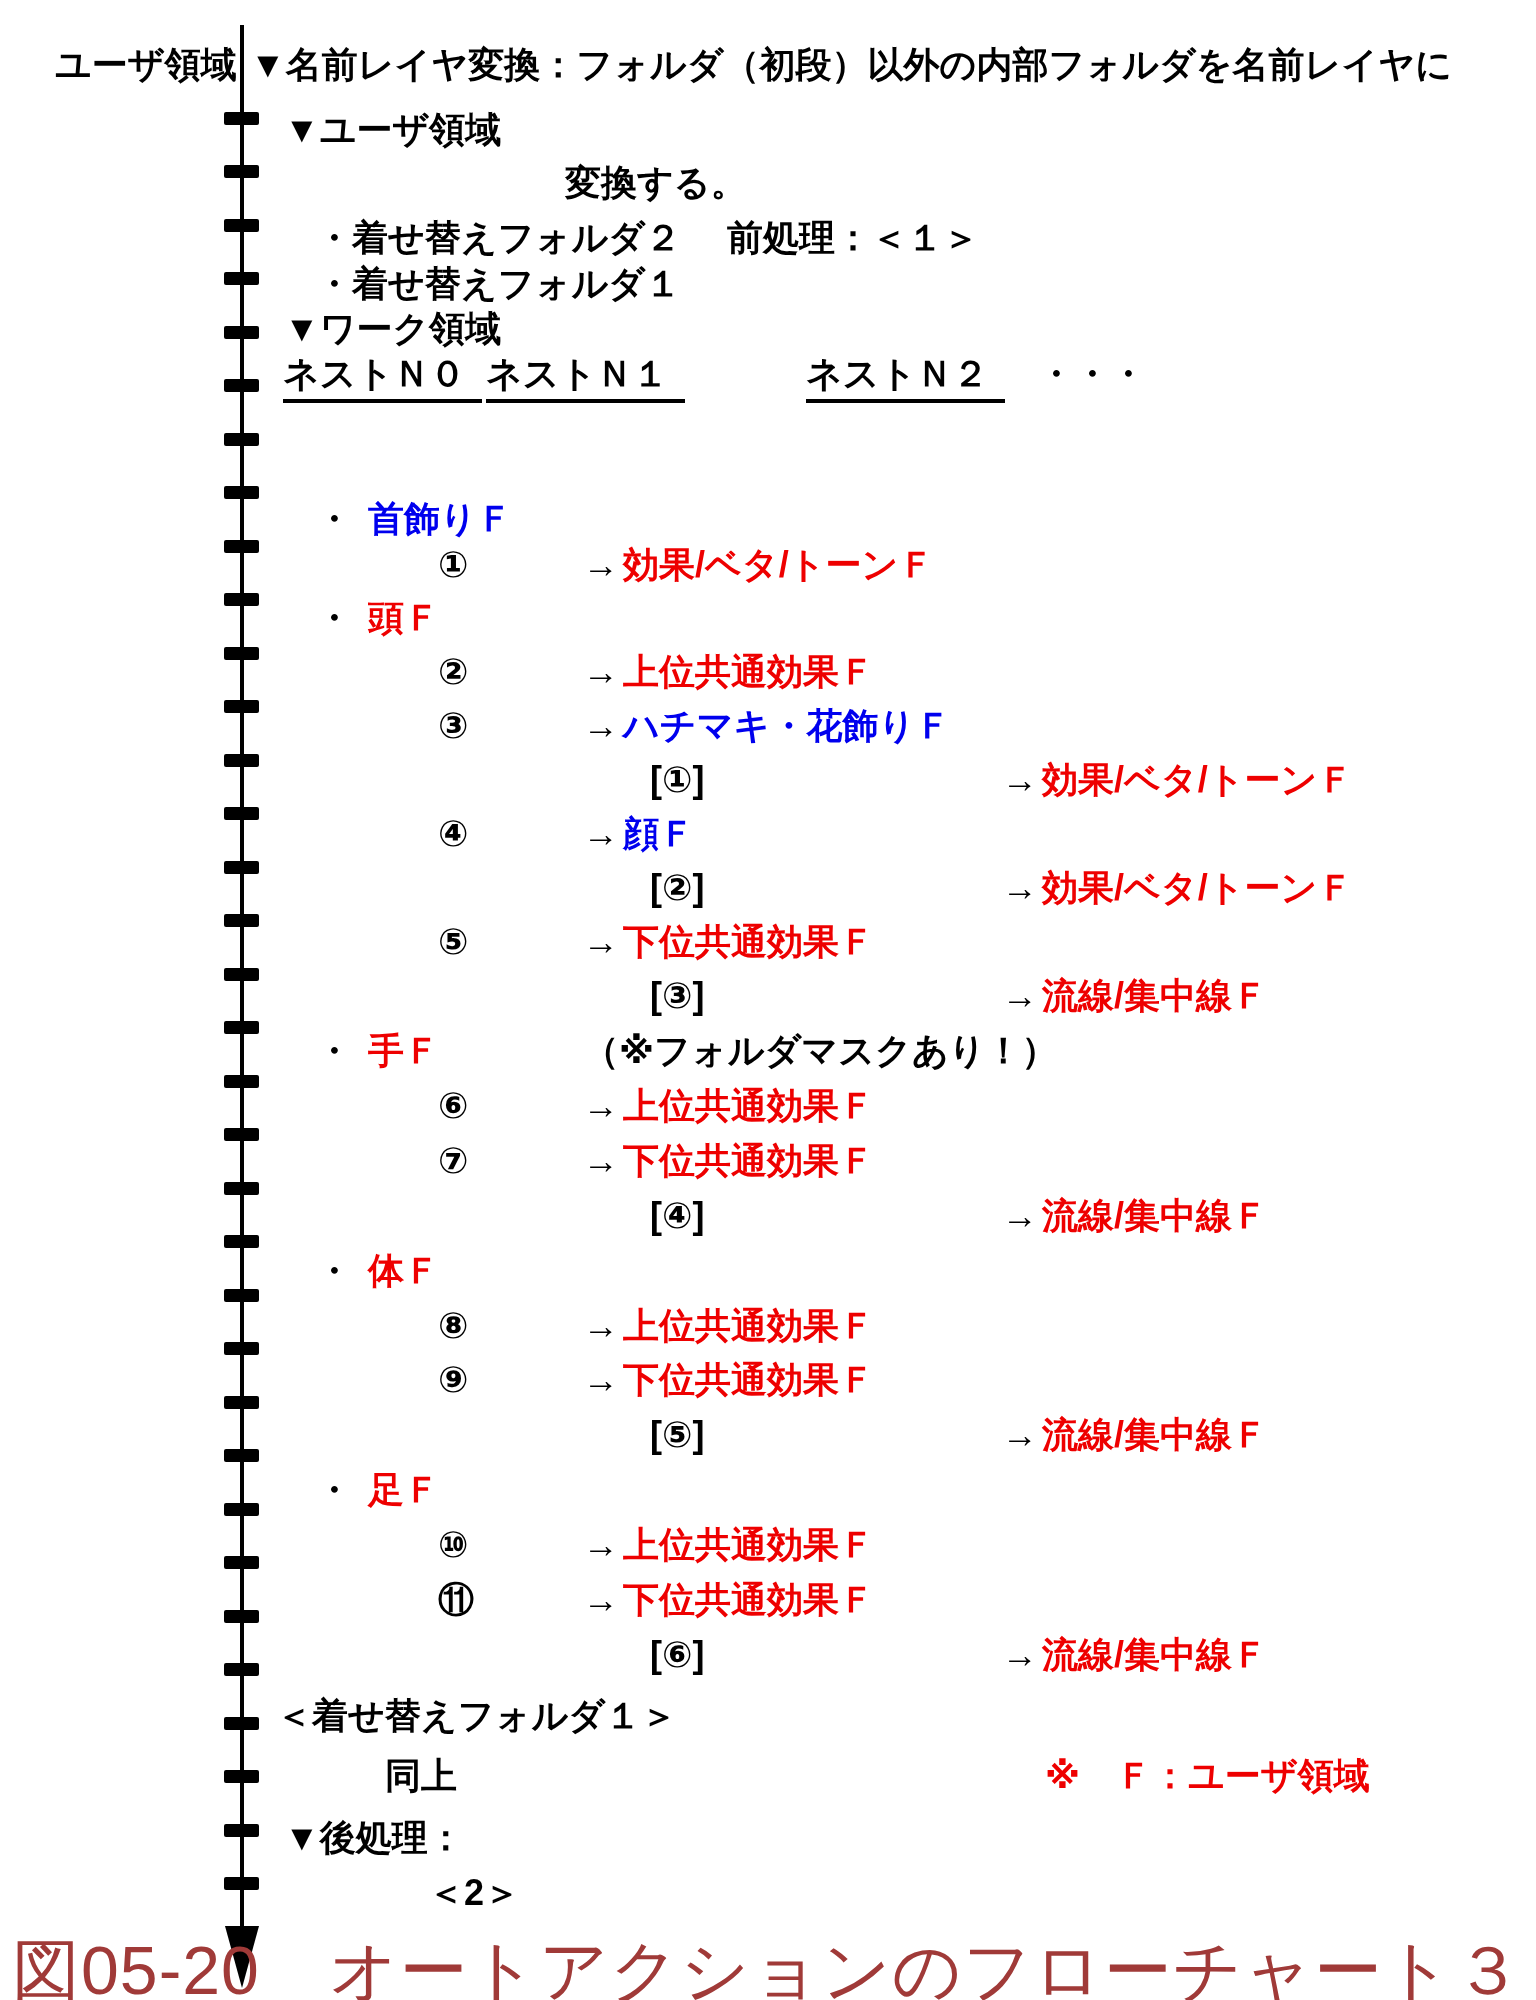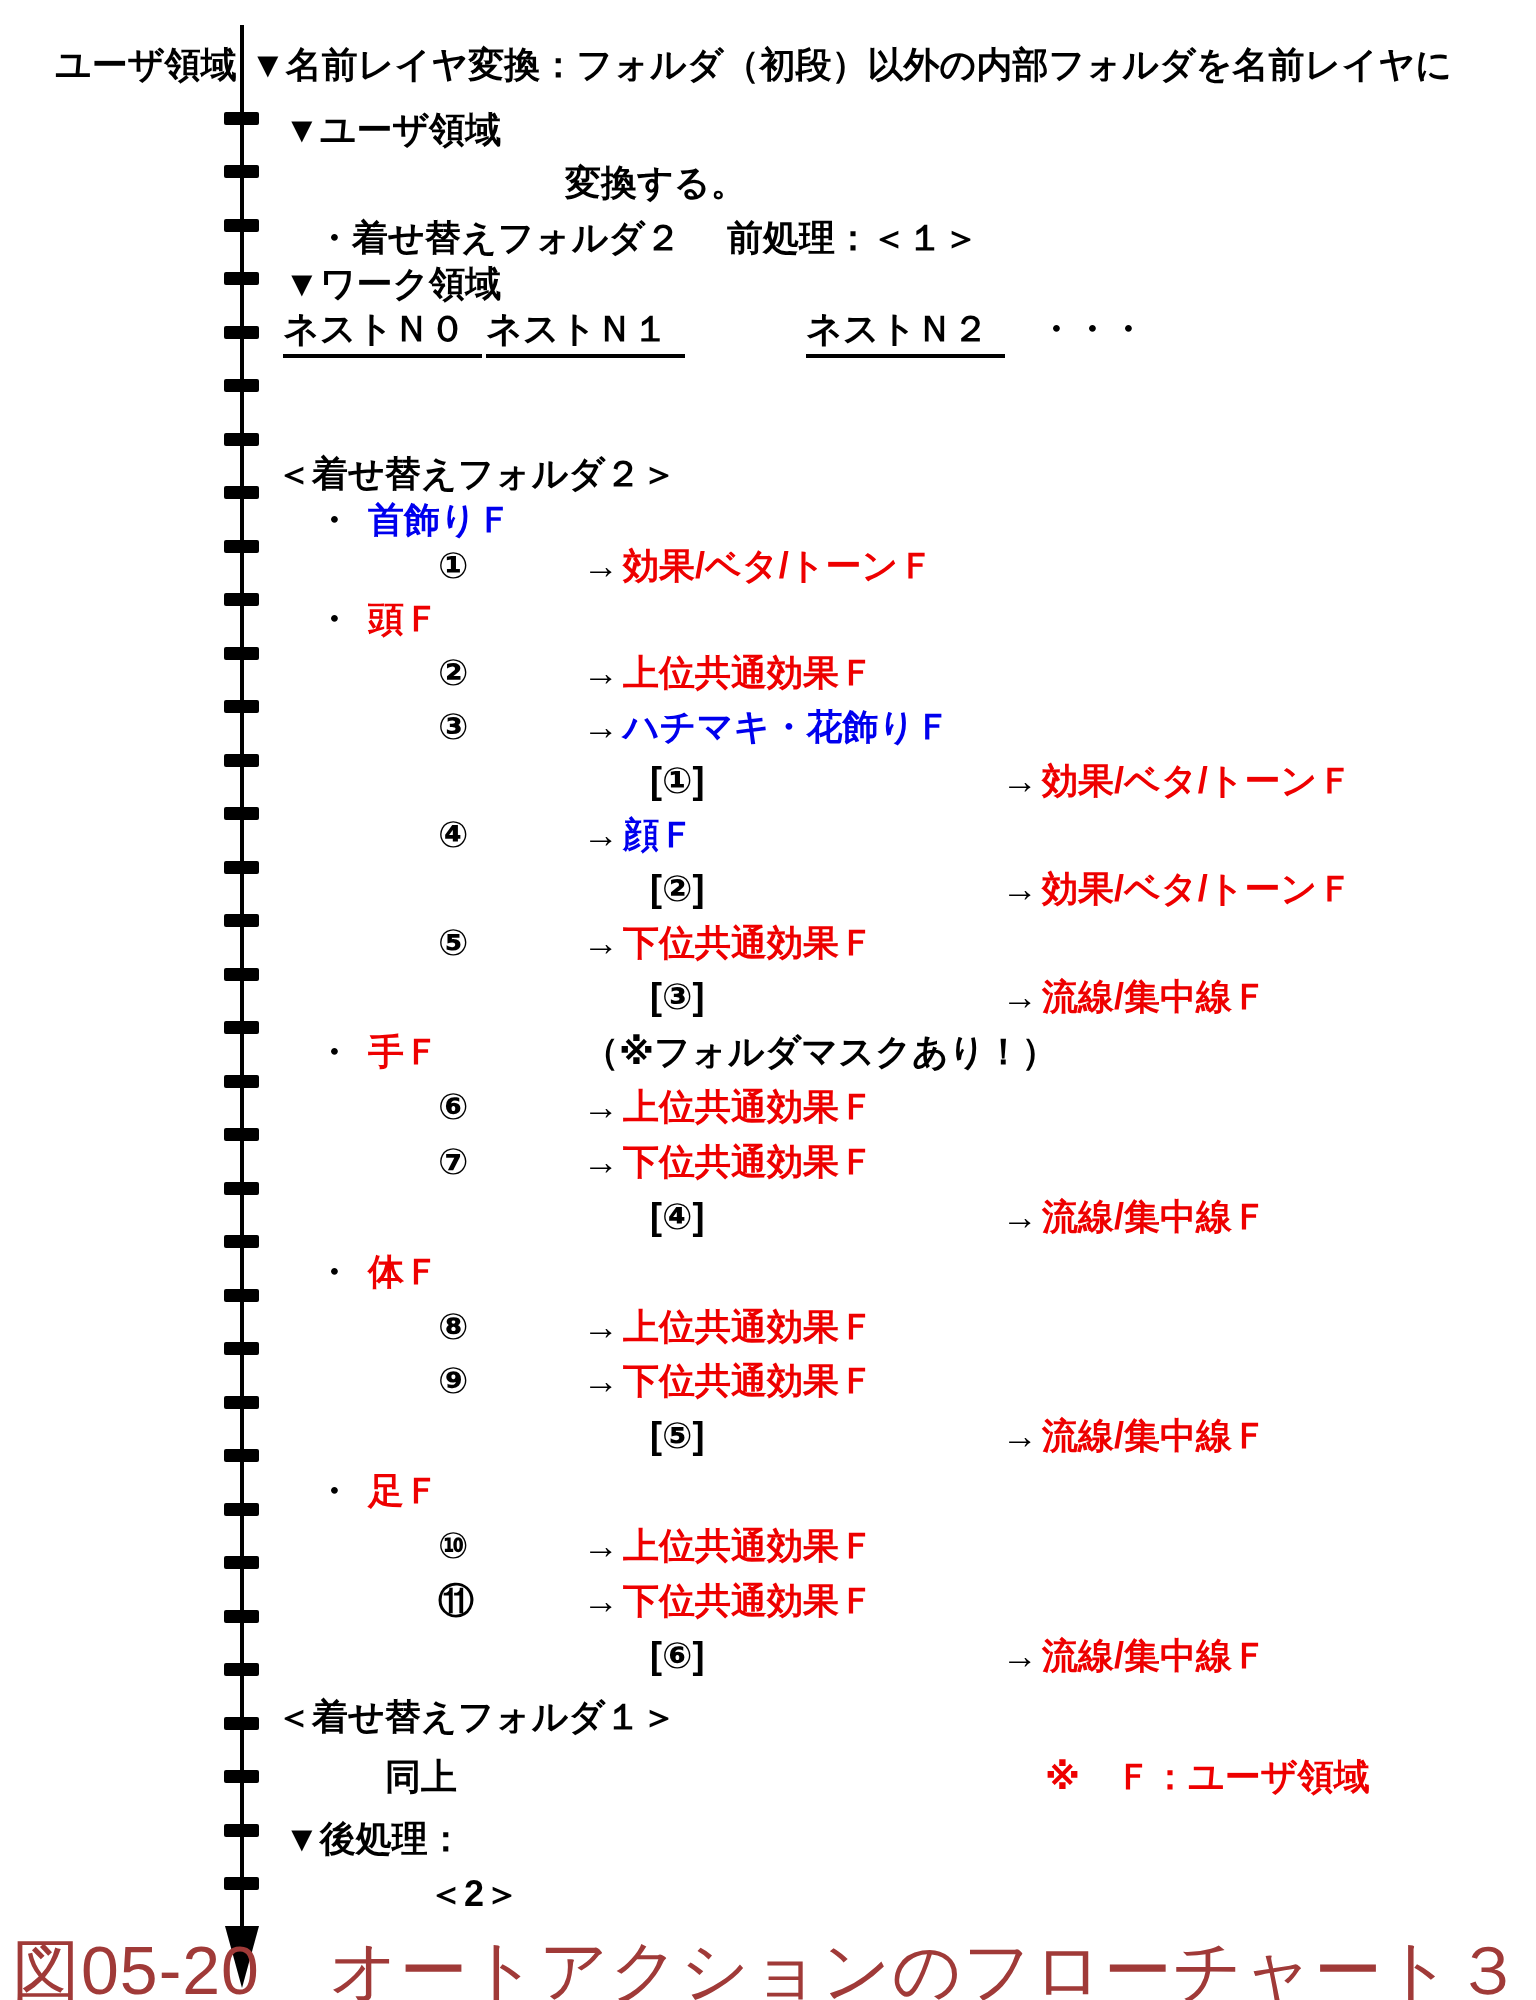--- a/index.html
+++ b/index.html
@@ -101,33 +101,33 @@
     <div class="row" style="height: 53px;">
       <span class="c-l0b black">▼ユーザ領域</span>
     </div>
     <div class="row" style="height: 55px;">
       <span class="c-cont black">変換する。</span>
     </div>
     <div class="row" style="height: 46px;">
       <span class="c-bullet black">・着せ替えフォルダ２　 前処理：＜１＞</span>
     </div>
     <div class="row" style="height: 45px;">
+      <span class="c-bullet black">・着せ替えフォルダ１</span>
+    </div>
+    <div class="row" style="height: 45px;">
       <span class="c-l0b black">▼ワーク領域</span>
     </div>
     <div class="row" style="height: 53px;">
       <span class="c-nest0 black u">ネストＮ０</span>
       <span class="c-nest1 black u">ネストＮ１</span>
       <span class="c-nest2 black u">ネストＮ２</span>
       <span class="c-dots black">・・・</span>
     </div>
     <div class="row" style="height: 92px;"></div>
     <div class="row" style="height: 46px;">
-      <span class="c-angle black">＜着せ替えフォルダ２＞</span>
-    </div>
-    <div class="row" style="height: 46px;">
       <span class="c-bullet black">・</span>
       <span class="c-bulletlabel blue">首飾りＦ</span>
     </div>
     <div class="row" style="height: 53px;">
       <span class="c-num black">①</span>
       <span class="c-n1 red"><i class="arrow" style="font-style: normal;">→</i>効果/ベタ/トーンＦ</span>
     </div>
     <div class="row" style="height: 54px;">
       <span class="c-bullet black">・</span>
       <span class="c-bulletlabel red">頭Ｆ</span>

